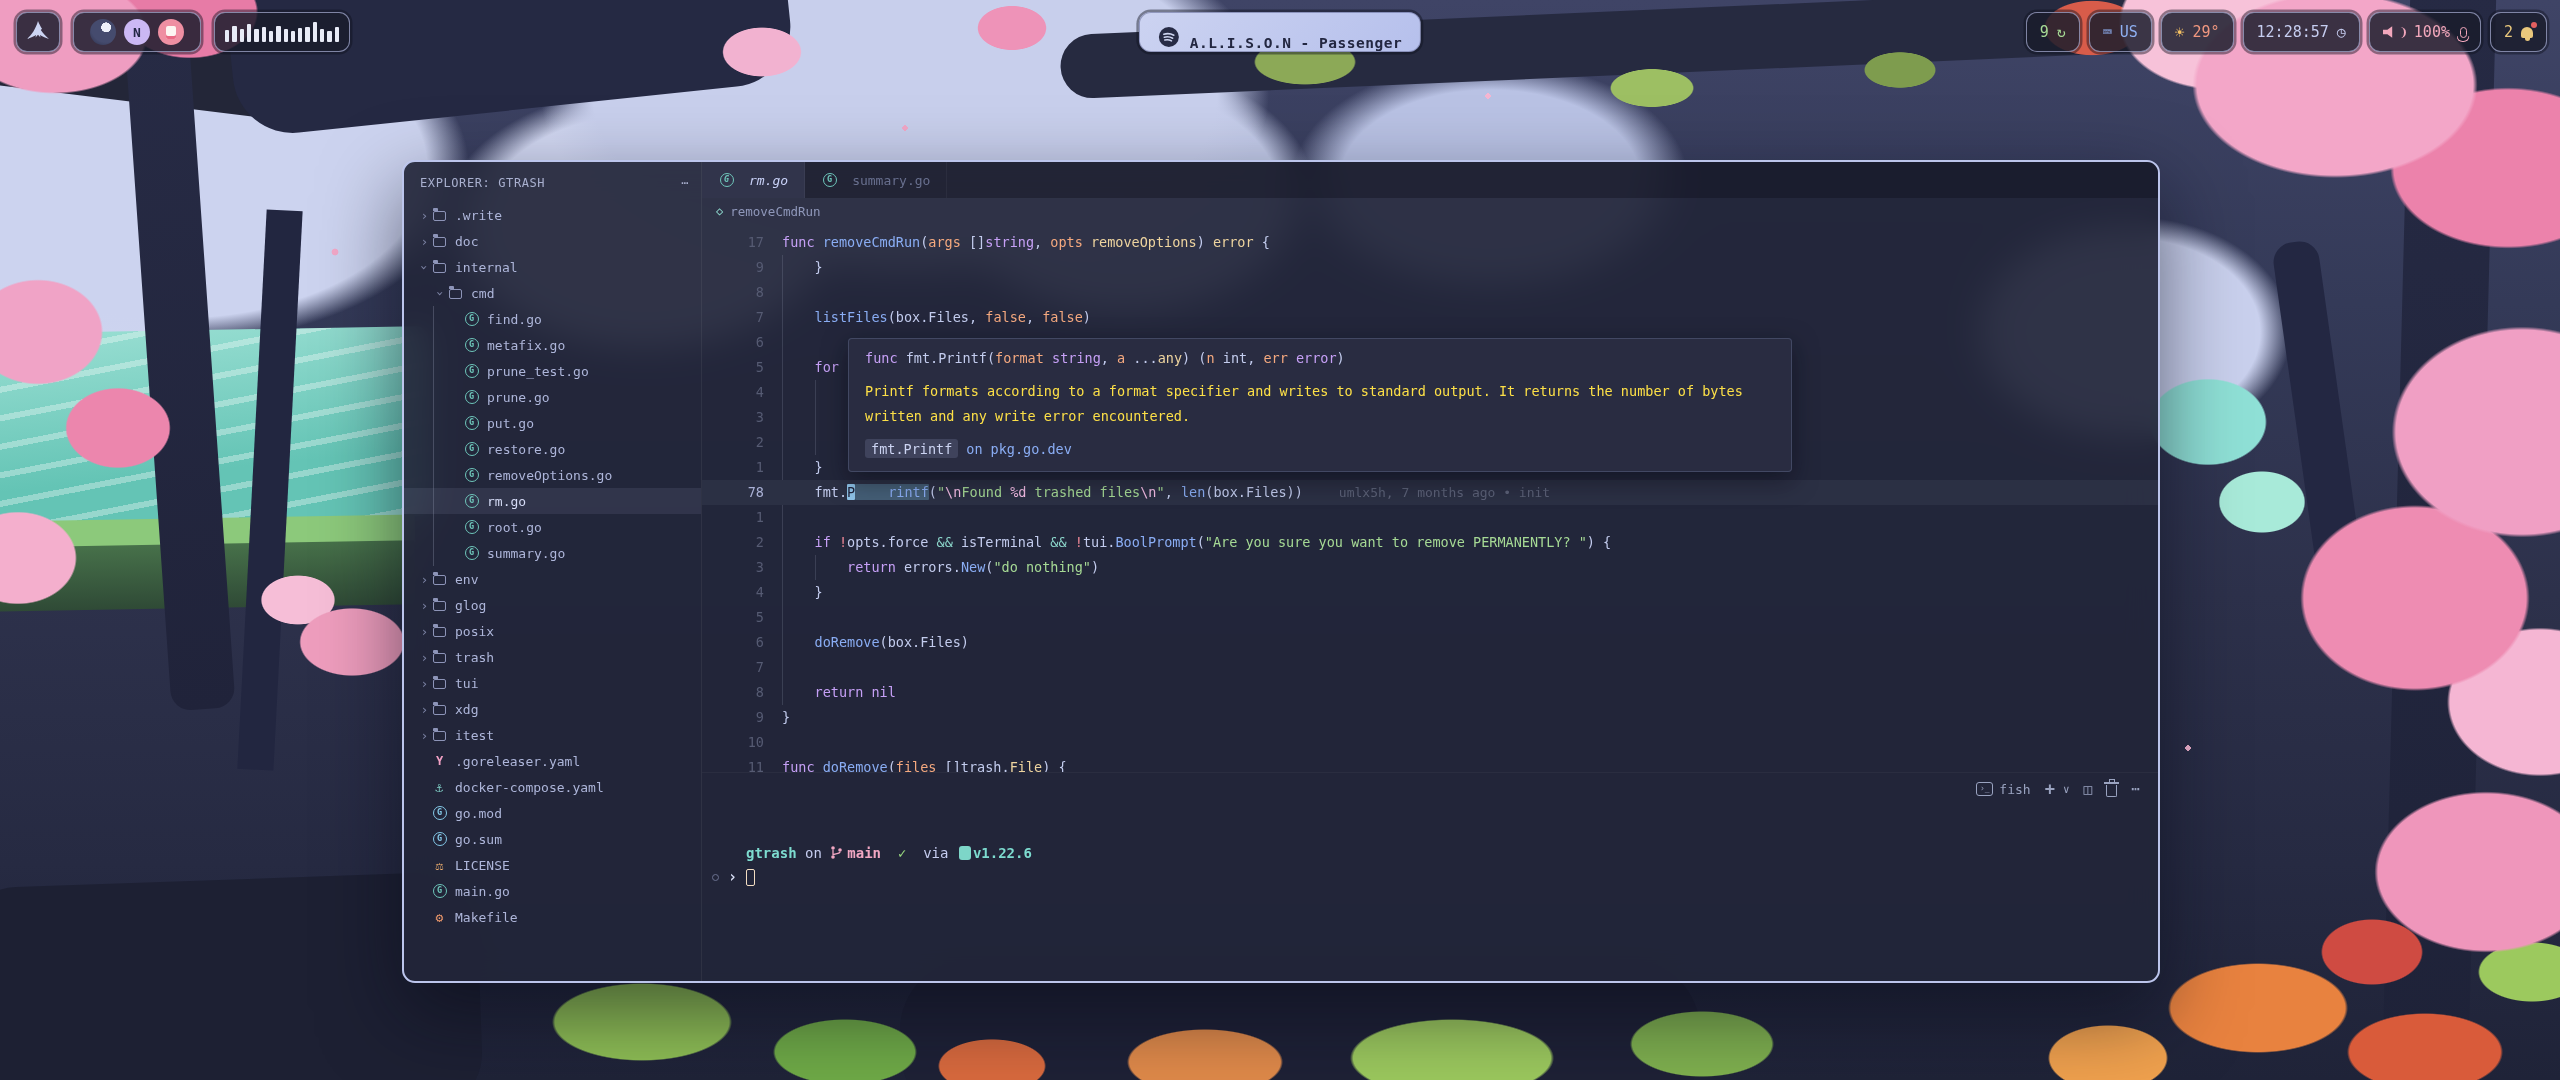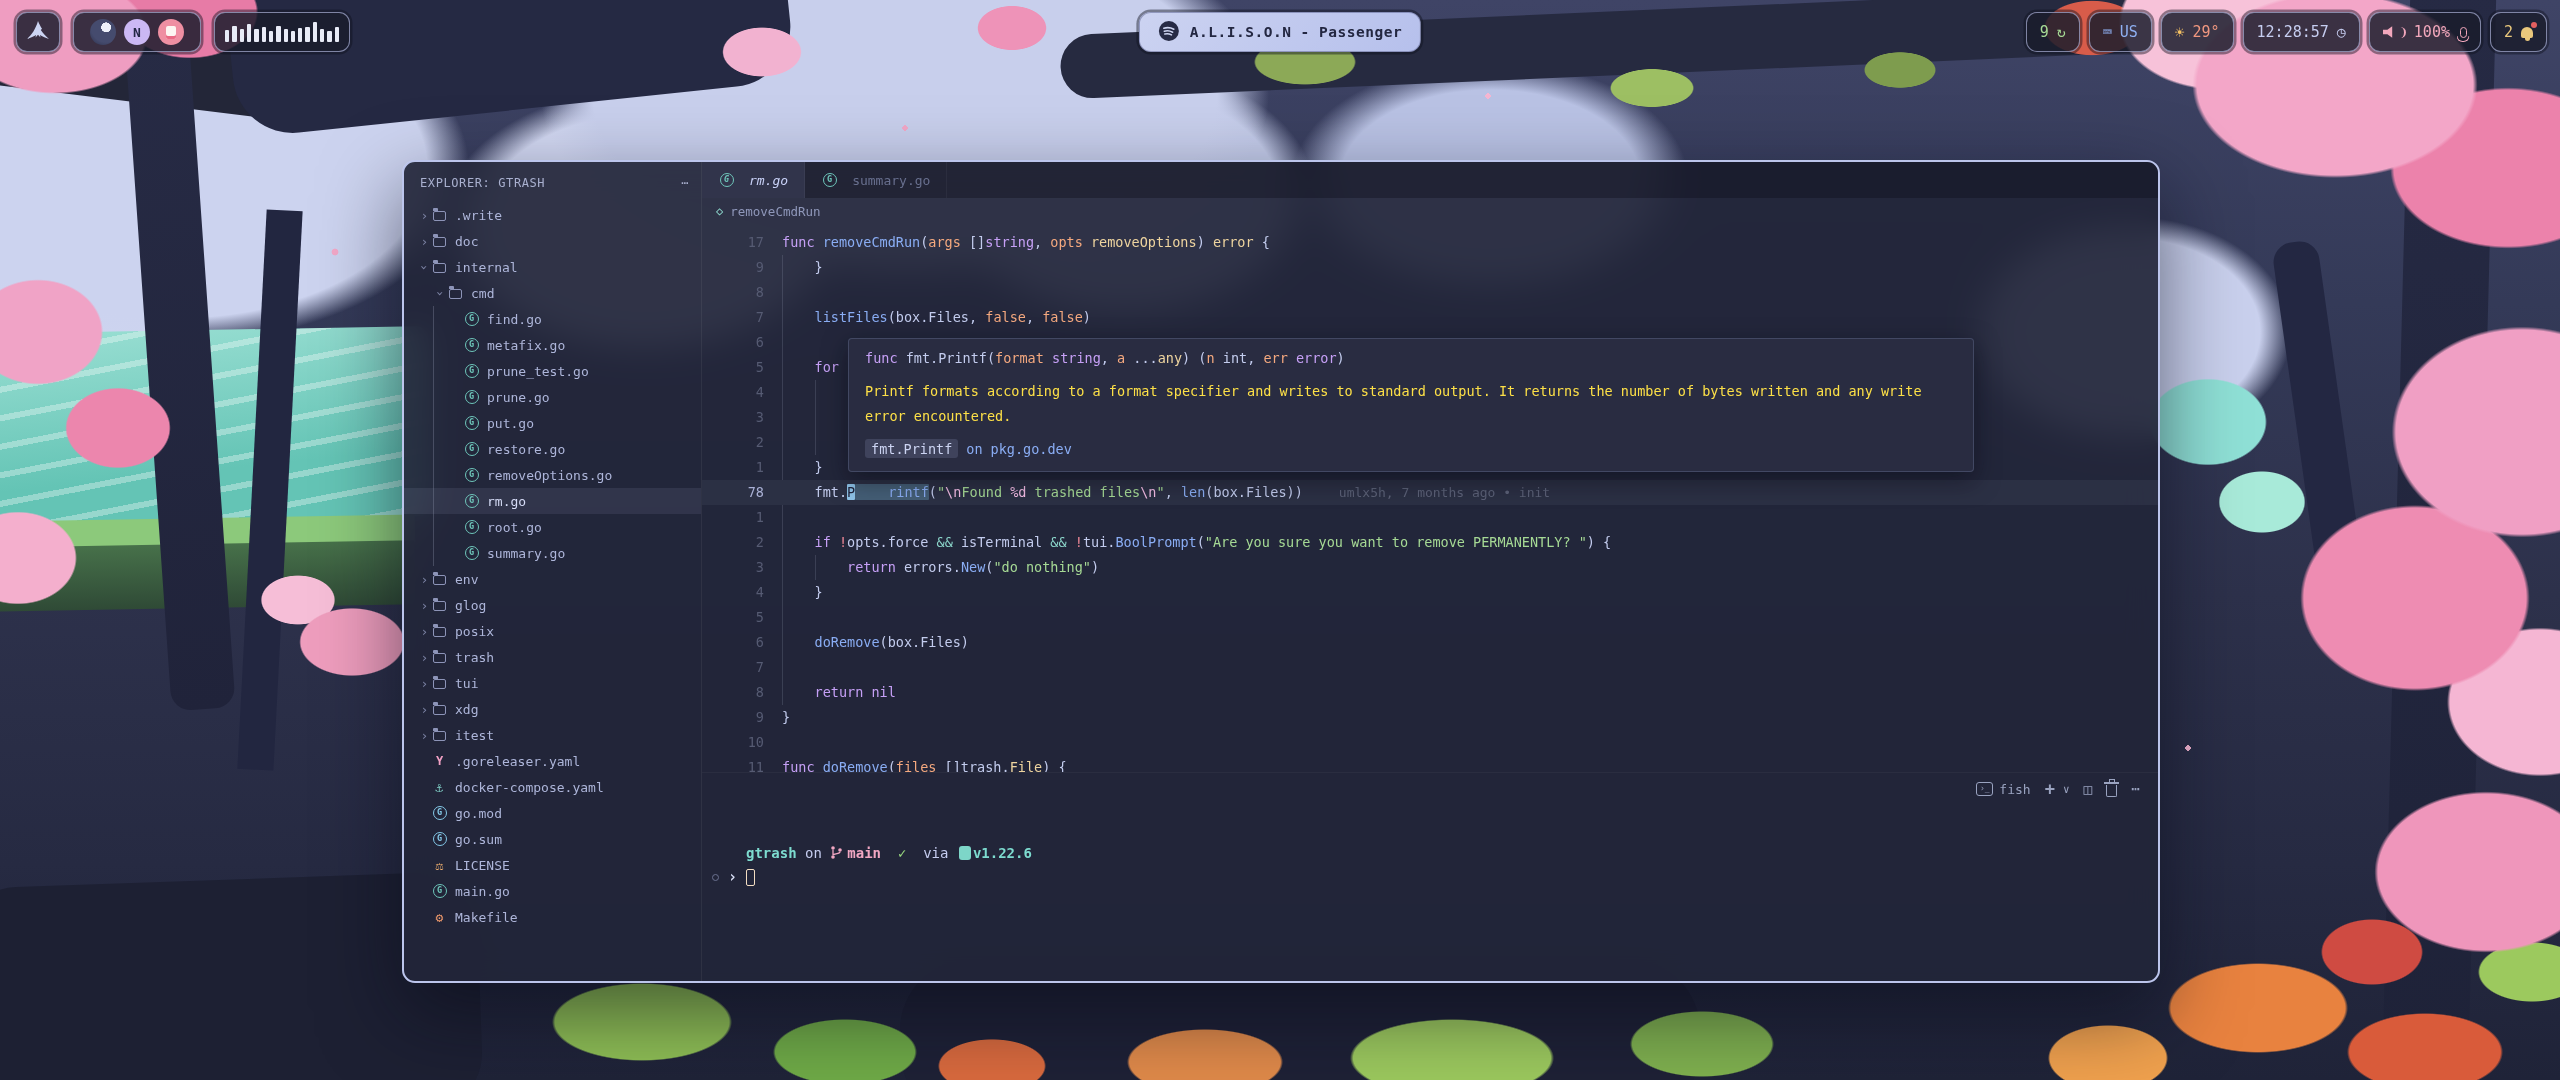--- a/index.html
+++ b/index.html
@@ -97,21 +97,21 @@
     justify-content:center; font-weight:bold; font-size:13px; }
   .tr-browser { background:radial-gradient(circle at 62% 32%, #eef1fb 0 20%, #454b6e 21% 62%, #2a2e48 100%); }
   .tr-notion { background:#cbb8f4; color:#242846; }
   .tr-doc { background:#ef8fa2; position:relative; }
   .tr-doc::before { content:""; width:10px; height:13px; background:#fdf6f2; border-radius:2px;
     box-shadow:inset 0 -3px 0 #e96a84; }
   #viz { left:214px; width:136px; justify-content:center; gap:3px; padding:0 10px; align-items:flex-end; padding-bottom:9px; }
   .vbar { display:inline-block; width:5px; background:#e8ebf7; border-radius:1px; }
   #now-playing { left:50%; transform:translateX(-50%); padding:0 18px; gap:10px;
     background:linear-gradient(135deg,#ccd3f1,#b6c0ec); border-color:rgba(90,96,140,.5);
-    color:#232741; font-weight:bold; font-size:14.5px; letter-spacing:.5px; border-radius:12px; }
+    color:#232741; font-weight:bold; font-size:14.5px; letter-spacing:.5px; border-radius:12px;align-items:flex-end; }
   #modules { position:absolute; top:12px; right:13px; display:flex; gap:9px; }
   .mod { position:relative; top:0; height:40px; display:flex; align-items:center; justify-content:center;
     gap:8px; padding:0 13px; background:rgba(26,28,44,.85); border:1.6px solid rgba(166,173,210,.72);
     border-radius:11px; box-shadow:0 0 0 2.5px rgba(16,18,32,.45); font-size:15px; }
   .green { color:#a6da95; } .bluish { color:#8fb0f2; } .peachy { color:#f0977f; }
   .lav { color:#c6cdf0; } .pinky { color:#f2a7bc; } .gold { color:#e9c77c; }
   .sun { color:#f5c163; font-size:16px; }
   .spk { width:13px; height:12px; background:#f2a7bc; position:relative;
     clip-path:polygon(0 32%,35% 32%,72% 2%,72% 98%,35% 68%,0 68%); }
   .spk-wave { width:6px; height:11px; border-right:2px solid #f2a7bc; border-radius:0 8px 8px 0; margin-left:-4px; }
@@ -175,21 +175,21 @@
   .codetext { position:absolute; left:80px; }
   .guide { position:absolute; top:0; height:25px; width:1px; background:rgba(147,153,178,.22); }
   .tk.kw{color:#c6a0f6} .tk.fn{color:#8aadf4} .tk.fg{color:#c3cce e} .tk.fg{color:#c3ccee}
   .tk.param{color:#f5a97f} .tk.type{color:#eed49f} .tk.str{color:#a6da95} .tk.esc{color:#f5bde6}
   .tk.op{color:#8bd5ca} .tk.red{color:#ed8796}
   .tk.sel{background:rgba(110,170,200,.38); border-radius:1px;padding-left:33px;}
   .tk.cur{background:#8ec3e8; color:#20243c; border-radius:1px;}
   .blame { color:#5c6177; margin-left:36px; font-size:13px; }
 
   
-  #tooltip { position:absolute; left:146px; top:176px; width:1126px; z-index:10;
+  #tooltip { position:absolute; left:146px; top:176px; width:944px; z-index:10;
     background:rgba(41,44,66,.97); border:1px solid rgba(130,140,180,.30); border-radius:4px;
     box-shadow:0 8px 24px rgba(8,9,20,.5); padding:11px 16px 13px; font-size:13.5px; }
   #tt-sig { white-space:pre; margin-bottom:13px; }
   #tt-desc { color:#fde047; line-height:25px; margin-bottom:10px; }
   #tt-footer { display:flex; align-items:center; gap:8px; }
   .chipcode { background:rgba(140,150,190,.22); border-radius:3px; padding:1.5px 6px; color:#ccd4f2; }
   .tt-on { color:#8aadf4; }
   .tt-link { color:#8aadf4; }
 
   

